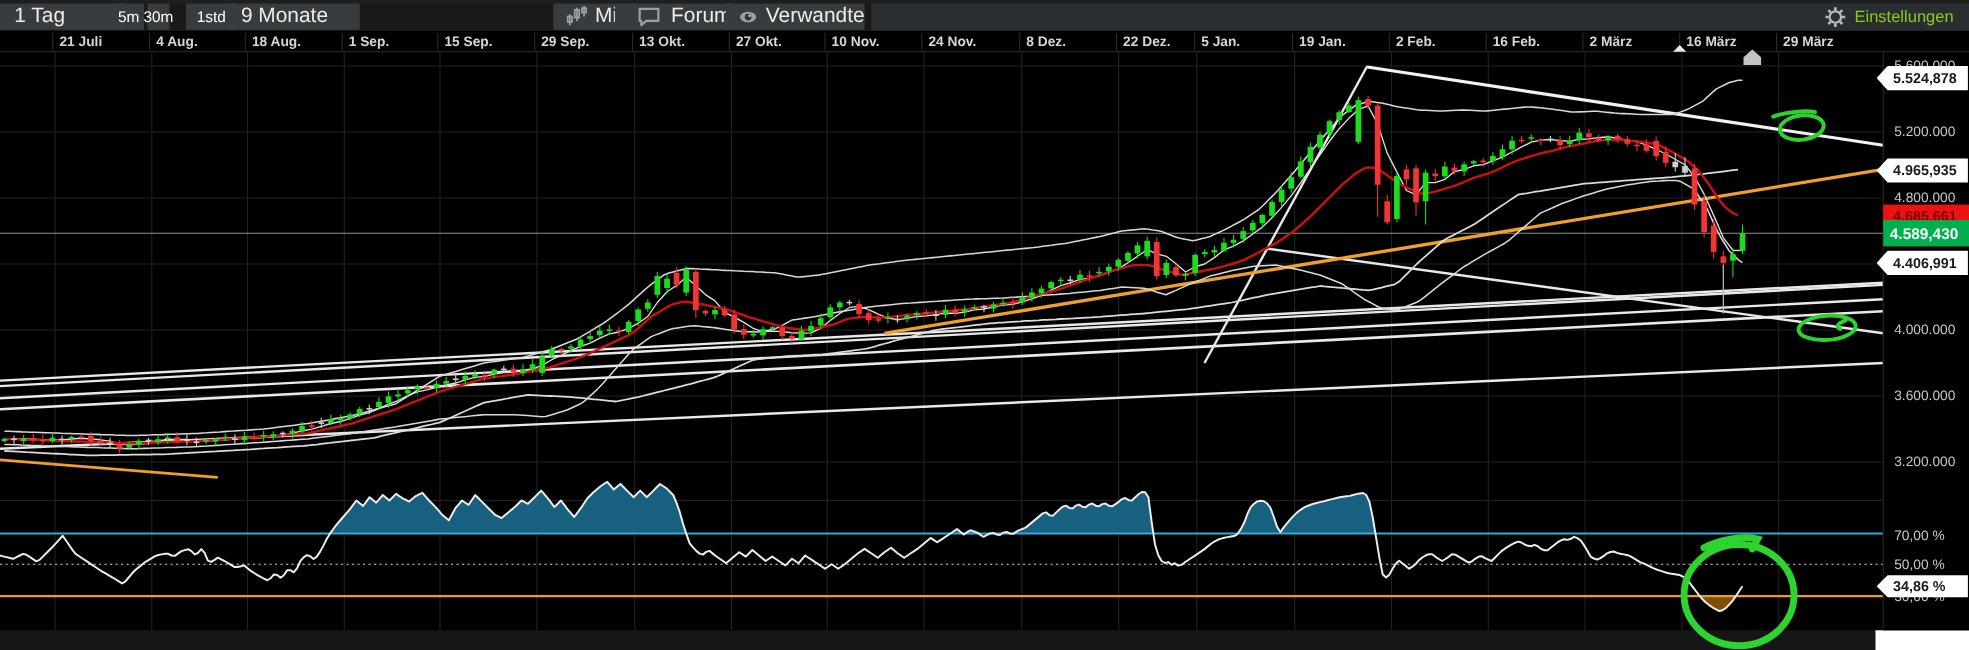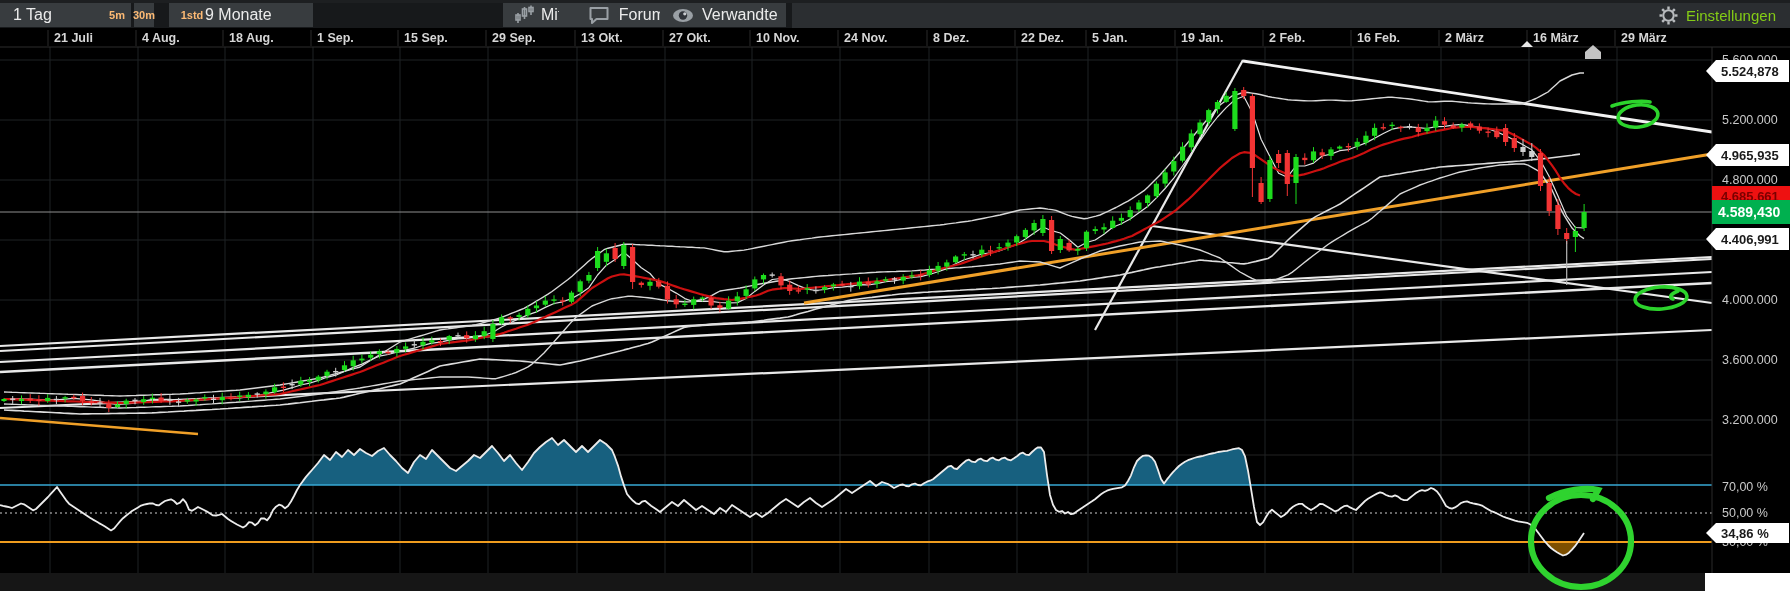--- a/index.html
+++ b/index.html
@@ -1,22 +1,22 @@
 <!DOCTYPE html>
 <html><head><meta charset="utf-8">
 <style>
 html,body{margin:0;padding:0;background:#000;}
 #wrap{position:relative;width:1790px;height:591px;overflow:hidden;font-family:"Liberation Sans",sans-serif;}
 #svgc{position:absolute;left:0;top:0;}
 #toolbar{position:absolute;left:0;top:0;width:1790px;height:28px;background:#2b2e31;}
 #btnzone{position:absolute;left:0;top:0;width:792px;height:28px;background:#17191b;}
 #toolbar::before{content:"";position:absolute;left:0;top:0;width:100%;height:3px;background:#1d1f21;z-index:5;}
-.btn{position:absolute;top:3px;height:24px;background:#383c3f;color:#ebebeb;font-size:16px;
+.btn{position:absolute;top:3px;height:24px;background:#383c3f;color:#ebebeb;font-size:19px;
 display:flex;align-items:center;justify-content:center;white-space:nowrap;}
-.yel{color:#fdba74;font-weight:bold;font-size:11px;}
+.yel{color:#ffffff;font-weight:normal;font-size:14px;}
 .rightlbl{position:absolute;top:3px;right:14px;height:24px;display:flex;align-items:center;color:#84cc16;font-size:15px;}
 </style></head>
 <body>
 <div id="wrap">
 <div id="svgc"><svg width="1790" height="591" viewBox="0 0 1790 591" xmlns="http://www.w3.org/2000/svg" shape-rendering="auto">
 <rect x="0" y="28" width="1790" height="563" fill="#000"></rect>
 <rect x="0" y="573" width="1790" height="18" fill="#161616"></rect>
 <rect x="1705" y="573" width="85" height="18" fill="#ffffff"></rect>
 <line x1="50" y1="47" x2="50" y2="573" stroke="#1f2224" stroke-width="1"></line>
 <line x1="138" y1="47" x2="138" y2="573" stroke="#1f2224" stroke-width="1"></line>
@@ -514,21 +514,21 @@
 <ellipse cx="1581" cy="541" rx="50" ry="46"></ellipse>
 <path d="M1549,498 C1564,490 1586,487 1598,490 L1593,499"></path>
 </g>
 </svg></div>
 <div id="toolbar">
 <div id="btnzone"></div>
 <div class="btn" style="left:0;width:100px;justify-content:flex-start;padding-left:13px">1 Tag</div>
 <div class="btn yel" style="left:103px;width:28px">5m</div>
 <div class="btn yel" style="left:134px;width:20px">30m</div>
 <div class="btn yel" style="left:169px;width:46px">1std</div>
-<div class="btn" style="left:205px;width:108px;justify-content:flex-start;">9 Monate</div>
+<div class="btn" style="left:205px;width:108px;justify-content:flex-start;padding-left:14px">9 Monate</div>
 <div class="btn" style="left:503px;width:89px;justify-content:flex-start;padding-left:12px"><svg width="19" height="20" viewBox="0 0 19 20" style="margin-right:7px">
 <g stroke="#9aa0a5" stroke-width="1.6" fill="none">
 <line x1="3" y1="8" x2="3" y2="18"></line>
             <rect x="1" y="10" width="4" height="5"></rect>
 <line x1="9.5" y1="2" x2="9.5" y2="14"></line>
             <rect x="7.5" y="4" width="4" height="7"></rect>
 <line x1="16" y1="0.5" x2="16" y2="10"></line>
             <rect x="14" y="2.5" width="4" height="4"></rect>
 </g>
         </svg>Mittel</div>

